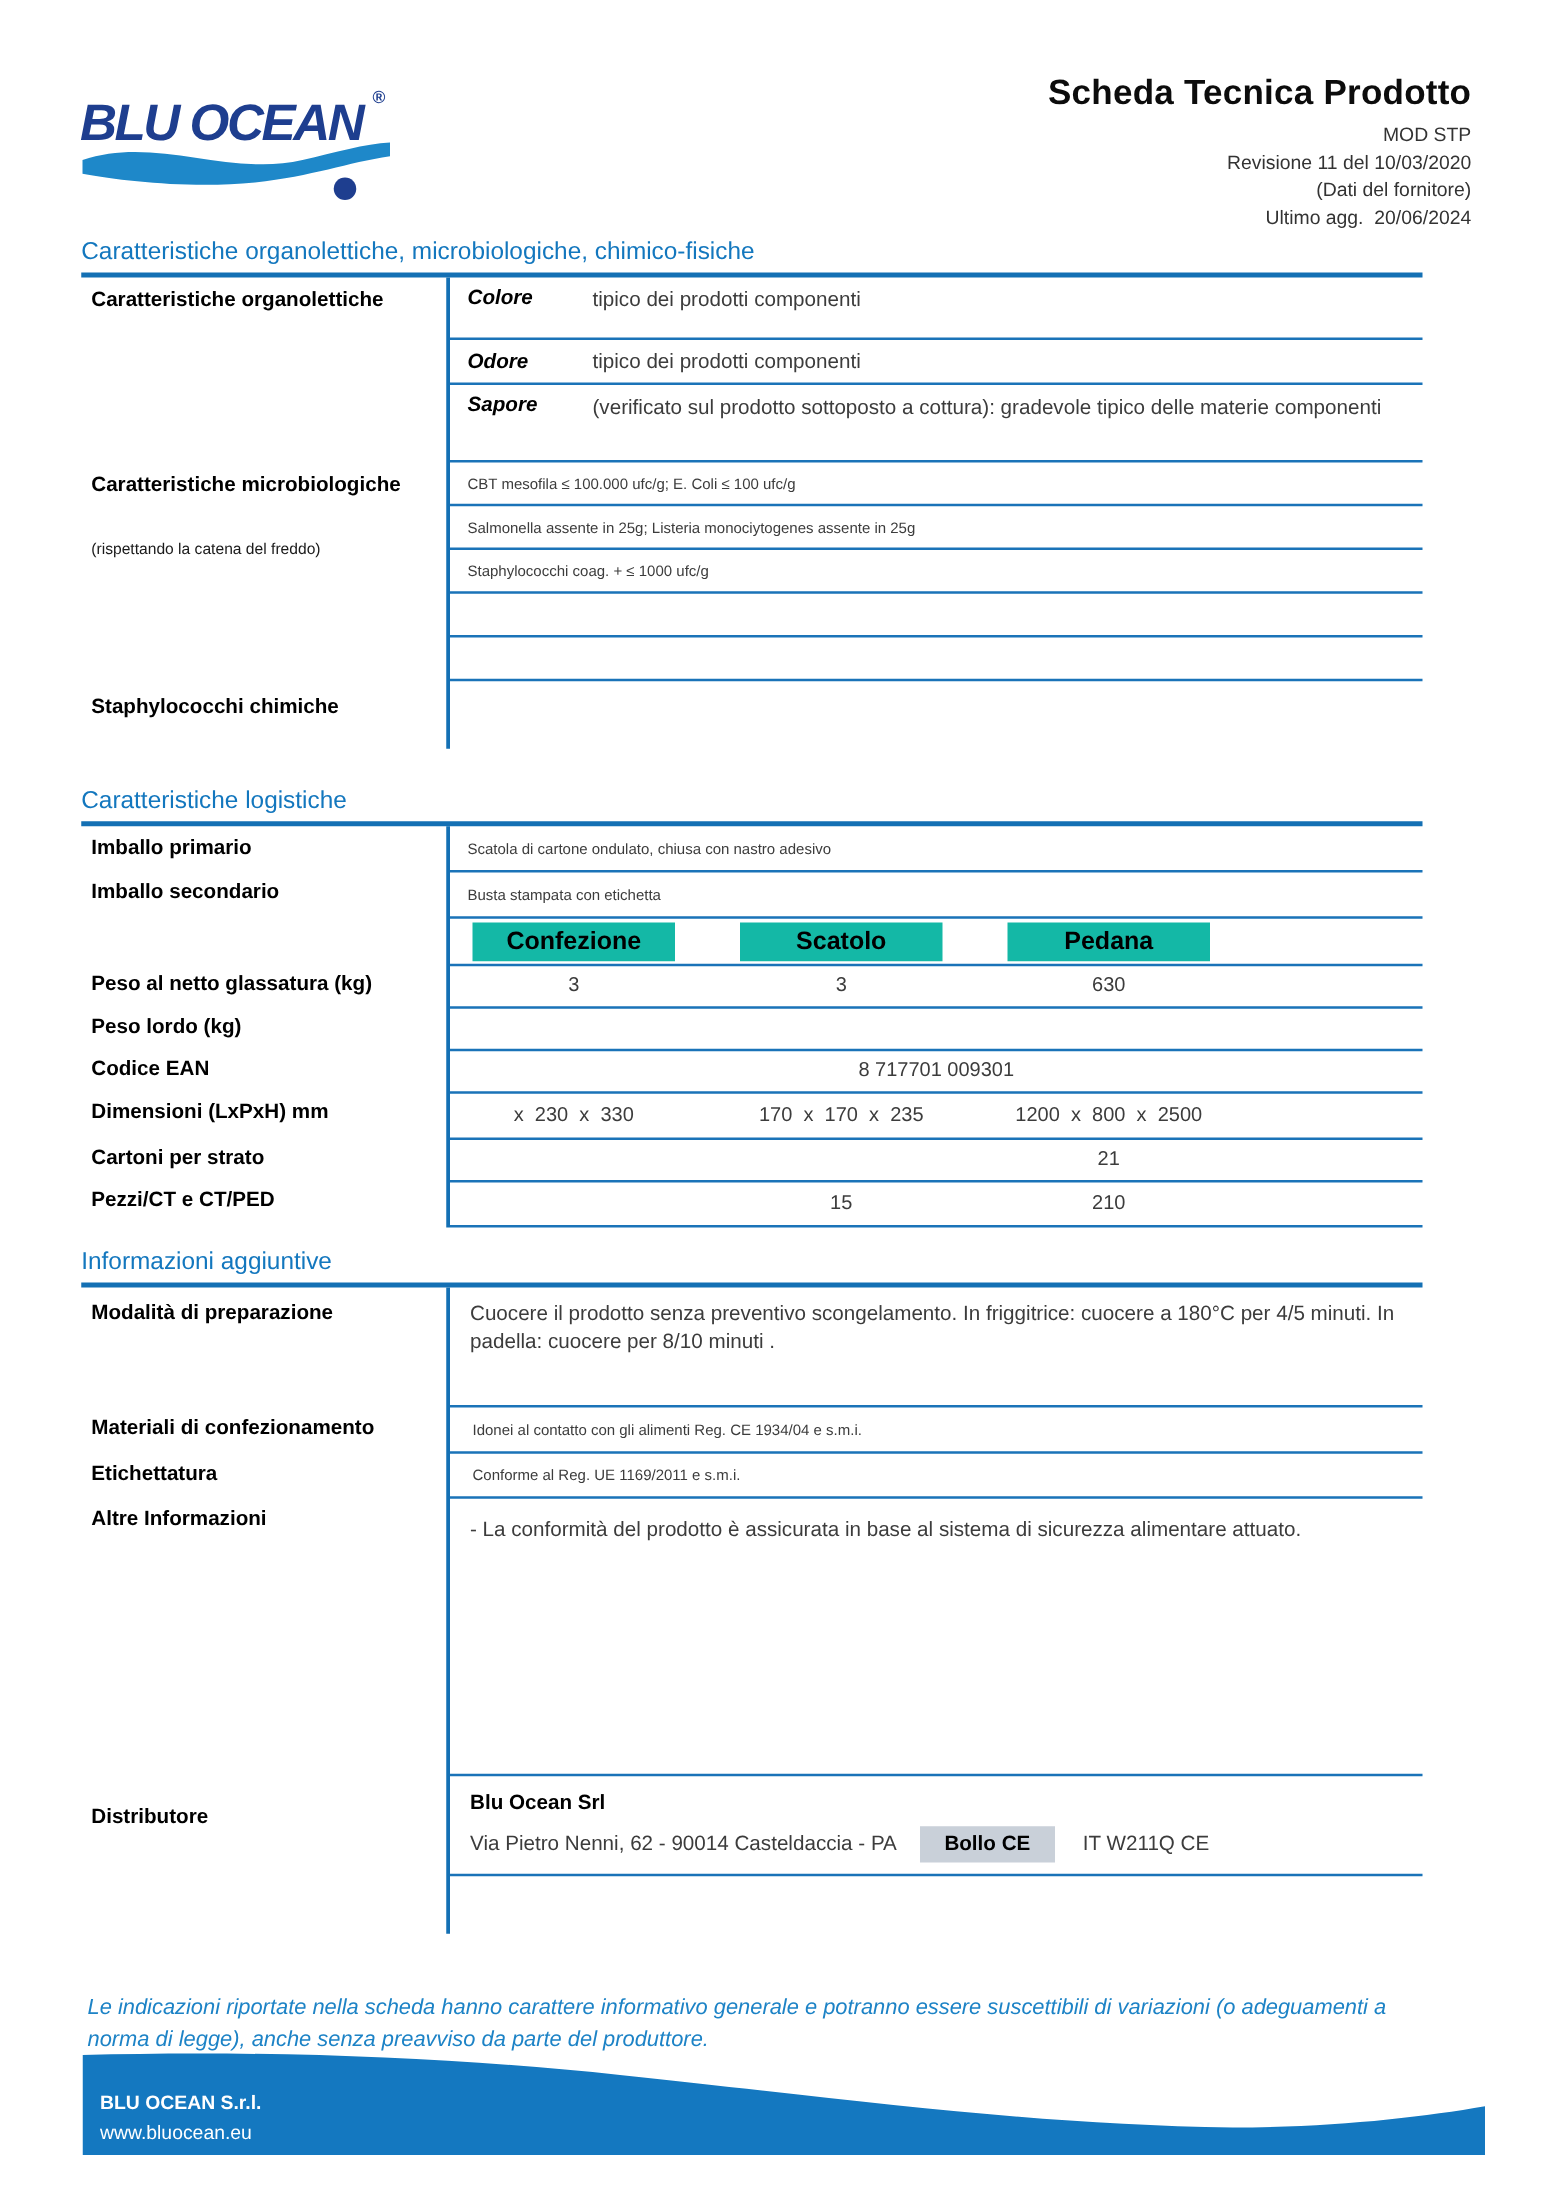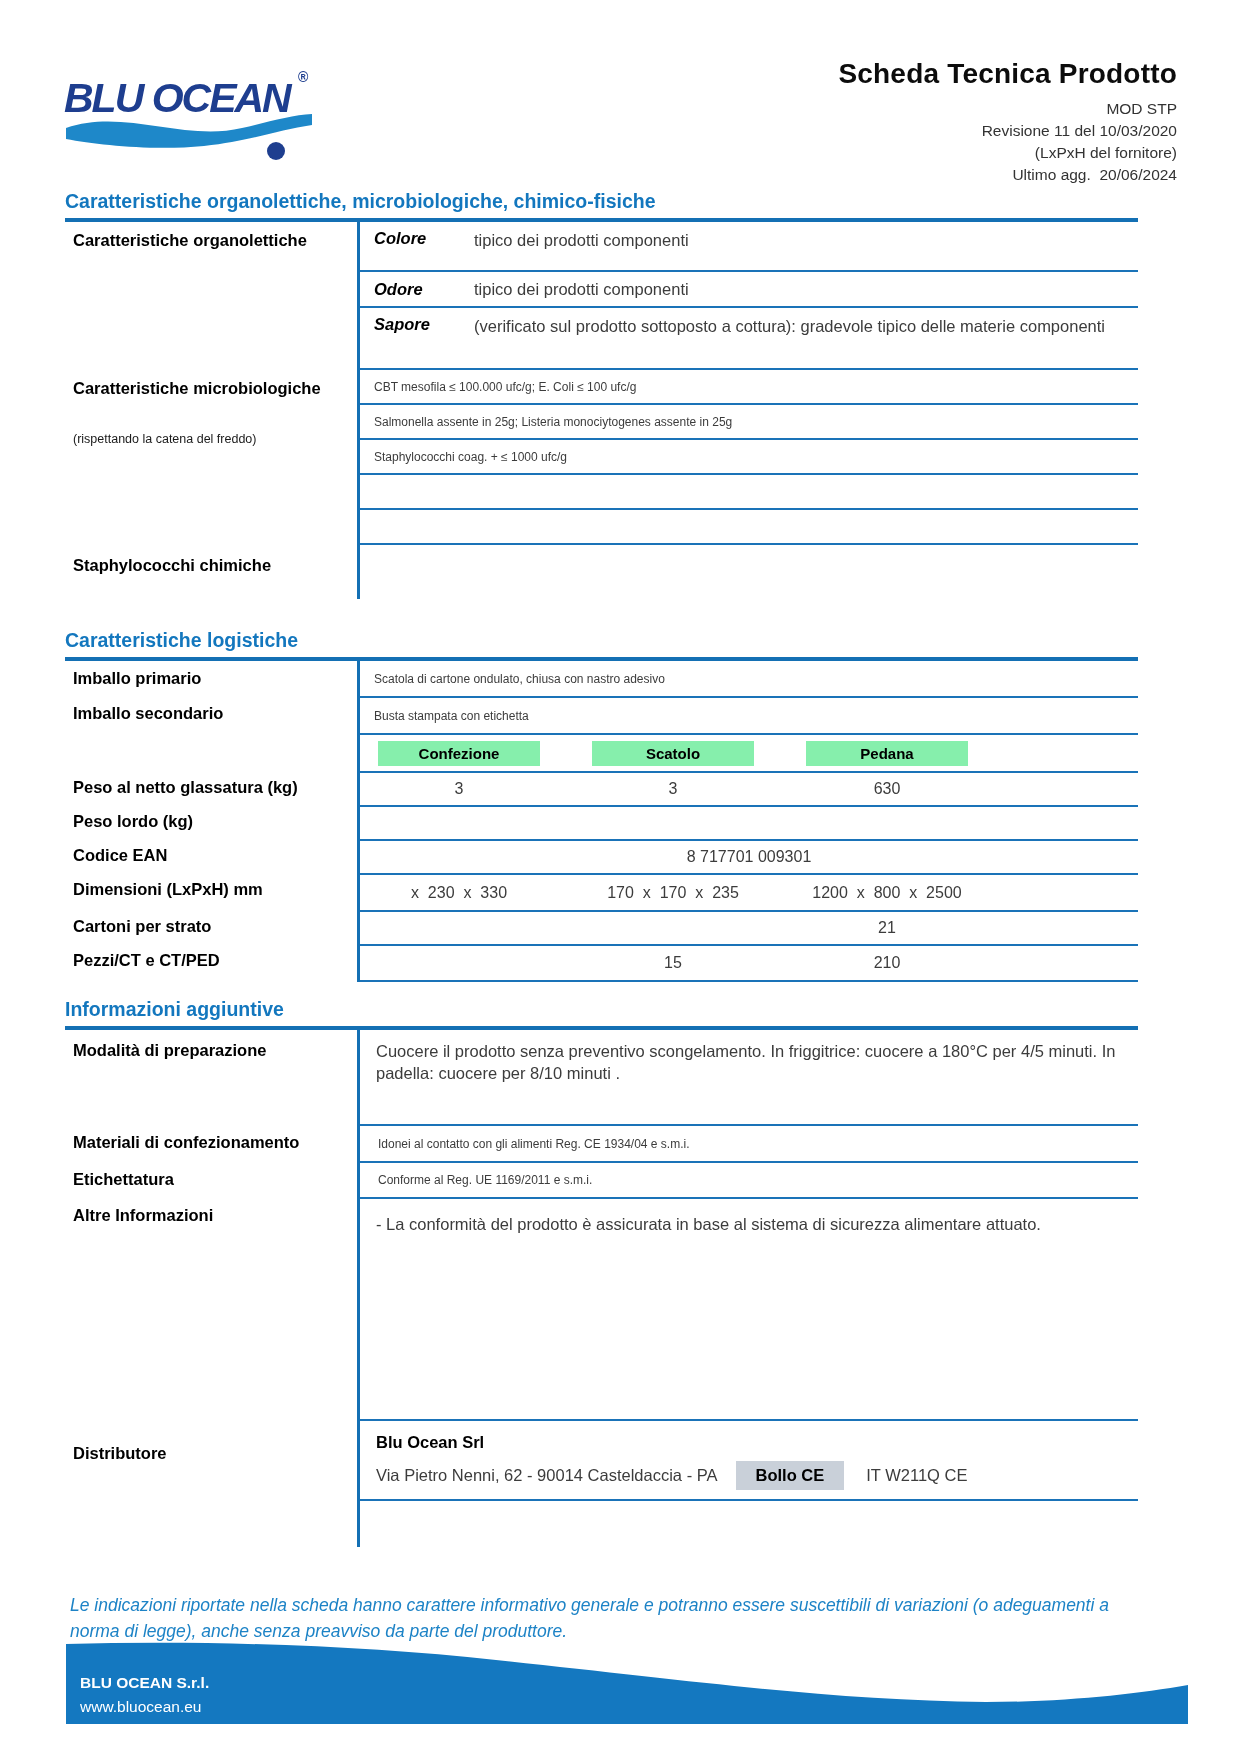--- a/index.html
+++ b/index.html
@@ -7,21 +7,21 @@
   .page { position:absolute; inset:0; background:#fff; }
 
   
   .logo-wrap { position:absolute; left:64px; top:52px; width:260px; height:110px; }
   .hdr-right { position:absolute; top:58px; right:63px; text-align:right; }
   .hdr-title { font-size:28px; font-weight:bold; color:#0c0c0c; letter-spacing:0.2px; }
   .hdr-meta { margin-top:8px; font-size:15.5px; color:#333; line-height:22px; white-space:pre; }
 
   
   .content { position:absolute; left:65px; top:190px; width:1073px; }
-  .sec-head { color:#1377be; font-weight:bold; font-size:19.5px; margin:0 0 5px 0; }
+  .sec-head { color:#1377be; font-weight:normal; font-size:19.5px; margin:0 0 5px 0; }
   .sec-bar { height:4px; background:#1470b4; }
 
   .tbl { display:flex; width:100%; }
   .tbl-left { width:292px; flex:none; position:relative; }
   .tbl-right { flex:1; border-left:3px solid #1470b4; box-sizing:border-box; }
   .side-label { position:absolute; left:8px; width:250px; font-weight:bold; font-size:16.5px; color:#000; line-height:1.3; }
   .side-note { position:absolute; left:8px; width:270px; font-size:12.5px; color:#1a1a1a; }
 
   .row { border-bottom:2px solid #1a73b8; box-sizing:border-box; display:flex; align-items:center; }
   .row.open { border-bottom:none; }
@@ -29,21 +29,21 @@
   .cell-label { flex:none; width:100px; padding-left:14px; font-weight:bold; font-style:italic; font-size:16.5px; color:#000; }
   .cell-text { color:#3c3c3c; font-size:16.5px; padding-right:12px; line-height:1.35; }
   .cell-plain { padding-left:14px; color:#3c3c3c; font-size:12px; }
   .pad-t { padding-top:7px; }
 
   .cols { display:flex; width:100%; align-items:center; }
   .c { text-align:center; color:#3c3c3c; font-size:16px; }
   .c1 { width:190px; margin-left:4px; }
   .c2 { width:190px; margin-left:24px; }
   .c3 { width:190px; margin-left:24px; }
-  .colbox { width:162px; margin:0 auto; background:#86efac; color:#000; font-weight:bold; font-size:15px; padding:4px 0; }
+  .colbox { width:162px; margin:0 auto; background:#14b8a6; color:#000; font-weight:bold; font-size:20px; padding:4px 0; }
   .center-full { width:100%; text-align:center; color:#3c3c3c; font-size:16px; }
   .presp { white-space:pre; }
 
   .para { padding:10px 16px 0 16px; }
   .dist-cell { padding:12px 0 0 16px; width:100%; }
   .dist-name { font-weight:bold; font-size:16.5px; color:#000; }
   .dist-line { display:flex; align-items:center; margin-top:9px; }
   .dist-addr { color:#3c3c3c; font-size:16.5px; }
   .stamp-box { background:#c9d0d9; font-weight:bold; font-size:16.5px; color:#000; padding:5px 20px; margin-left:18px; }
   .stamp-val { margin-left:22px; color:#3c3c3c; font-size:16.5px; }
@@ -66,21 +66,21 @@
       <text x="234" y="30" font-family="Liberation Sans, sans-serif" font-size="14" font-weight="bold" fill="#1e3e8f">®</text>
       <path d="M2,76 C60,56 120,90 178,76 C204,70 228,63 248,62 L248,73 C214,78 186,89 140,94 C90,99 34,93 2,87 Z" fill="#1e88c9"></path>
       <circle cx="212" cy="99" r="9" fill="#1e3e8f"></circle>
     </svg>
   </div>
 
   <div class="hdr-right">
     <div class="hdr-title">Scheda Tecnica Prodotto</div>
     <div class="hdr-meta">MOD STP</div>
     <div class="hdr-meta" style="margin-top:0">Revisione 11 del 10/03/2020</div>
-    <div class="hdr-meta" style="margin-top:0">(LxPxH del fornitore)</div>
+    <div class="hdr-meta" style="margin-top:0">(Dati del fornitore)</div>
     <div class="hdr-meta" style="margin-top:0">Ultimo agg.  20/06/2024</div>
   </div>
 
   <div class="content">
 
     <div class="sec-head">Caratteristiche organolettiche, microbiologiche, chimico-fisiche</div>
     <div class="sec-bar"></div>
     <div class="tbl">
       <div class="tbl-left">
         <div class="side-label" style="top:8px">Caratteristiche organolettiche</div>

